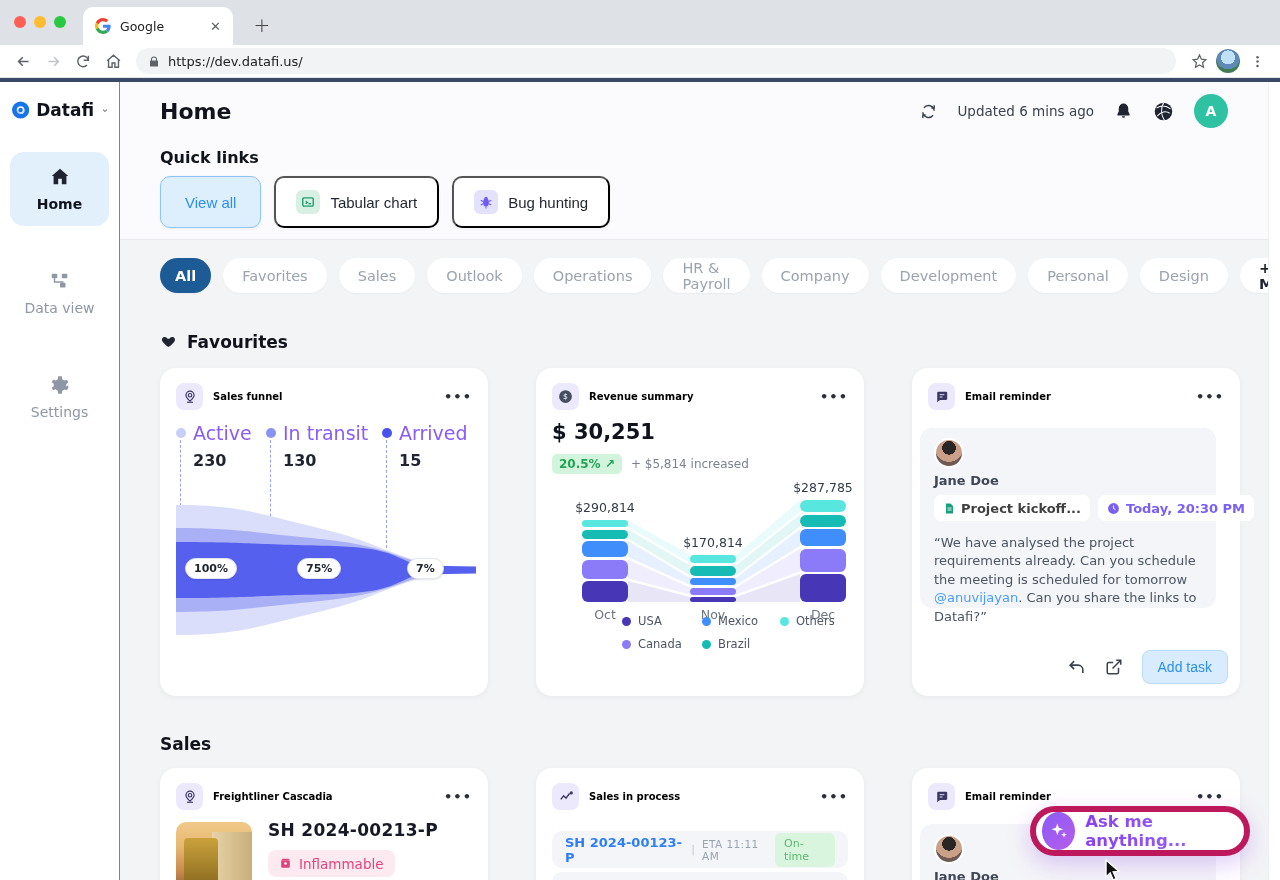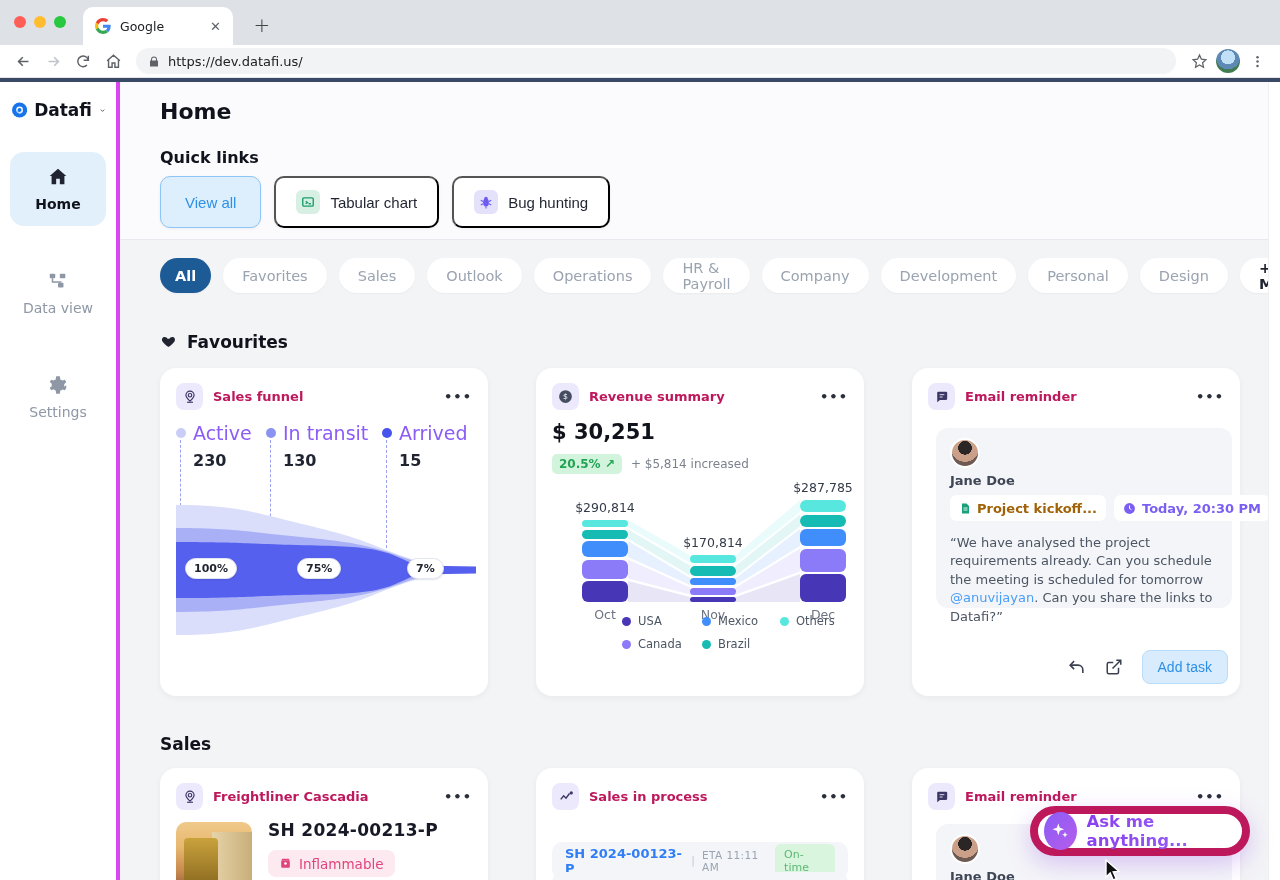--- a/index.html
+++ b/index.html
@@ -21,21 +21,21 @@
   .omnibox { flex:1; height:26px; margin:0 6px; background:#f1f3f4; border-radius:14px; display:flex; align-items:center; padding:0 12px; gap:8px; }
   .url { font-size:13px; color:#202124; }
   .chrome-avatar { width:24px; height:24px; border-radius:50%; background:radial-gradient(circle at 50% 35%,#bfe0f5 0 35%,#5e89b4 36% 60%,#3f7c52 61% 100%); }
   .page-topline { position:absolute; top:78px; left:0; width:1280px; height:4px; background:#3a4a66; }
 
   
   .app { position:absolute; top:82px; left:0; width:1280px; height:798px; background:#f3f4f6; }
   .scroll-strip { position:absolute; top:0; right:0; width:12px; height:798px; background:#fff; border-left:1px solid #eef0f2; }
 
   
-  .sidebar { position:absolute; left:0; top:0; width:120px; height:798px; background:#fff; border-right:4px solid #d946ef; }
+  .sidebar { position:absolute; left:0; top:0; width:120px; height:798px; background:#fff; border-right:1px solid #d946ef; }
   .brand { display:flex; align-items:center; gap:7px; padding:14px 10px 12px 12px; }
   .brand-name { font-size:17px; font-weight:bold; color:#10131c; }
   .nav-item { display:flex; flex-direction:column; align-items:center; gap:8px; margin:0 10px; border-radius:14px; padding:14px 0; }
   .nav-item.active { background:#e1f0fb; margin-top:16px; }
   .nav-item .nv-label { font-size:14px; }
   .nav-item.active .nv-label { color:#10131c; font-weight:bold; }
   .nav-item:not(.active) .nv-label { color:#8e97a5; }
   .nav-item:not(.active) { margin-top:30px; }
 
   
@@ -65,21 +65,21 @@
   .sh-fav { top:250px; }
   .sh-sales { top:652px; }
 
   
   .card { position:absolute; width:328px; background:#fff; border-radius:16px; box-shadow:0 2px 6px rgba(20,30,60,.05); }
   .row1 { top:286px; height:328px; }
   .row2 { top:686px; height:330px; }
   .c1{ left:40px; } .c2{ left:416px; } .c3{ left:792px; }
   .card-head { position:absolute; top:15px; left:16px; right:16px; display:flex; align-items:center; gap:10px; }
   .card-ic { width:27px; height:27px; border-radius:8px; background:#ece9fc; display:flex; align-items:center; justify-content:center; }
-  .card-title { font-size:13px; font-weight:bold; color:#be185d; }
+  .card-title { font-size:10px; font-weight:bold; color:#000000; }
   .dots { margin-left:auto; color:#2a2f3a; font-size:13px; font-weight:bold; letter-spacing:1px; }
 
   
   .fn-col { position:absolute; top:54px; }
   .fn-dotrow { display:flex; align-items:center; gap:7px; }
   .fn-dot { width:10px; height:10px; border-radius:50%; }
   .fn-label { font-size:19px; color:#8b5cf6; }
   .fn-value { margin:7px 0 0 17px; font-size:16px; font-weight:bold; color:#1f2430; }
   .fn-line { position:absolute; width:0; border-left:1.5px dashed #9aa1f0; }
   .fn-svg { position:absolute; left:16px; top:130px; }
@@ -94,50 +94,50 @@
   .rev-ribbons { position:absolute; left:0; top:0; }
   .rev-seg { position:absolute; border-radius:6px; }
   .rev-total { position:absolute; transform:translateX(-50%); font-size:12.5px; color:#343b48; white-space:nowrap; }
   .rev-xlabel { position:absolute; transform:translateX(-50%); font-size:12.5px; color:#6d7482; }
   .rev-legend { position:absolute; left:86px; top:246px; display:grid; grid-template-columns:80px 78px auto; row-gap:9px; }
   .rev-leg-item { display:flex; align-items:center; gap:7px; }
   .rev-leg-dot { width:9px; height:9px; border-radius:50%; }
   .rev-leg-item span:last-child { font-size:11.5px; color:#4b5563; }
 
   
-  .em-panel { position:absolute; left:24px; top:60px; width:296px; height:180px; background:#f4f5f8; border-radius:12px; padding:10px 14px; }
+  .em-panel { position:absolute; left:8px; top:60px; width:296px; height:180px; background:#f4f5f8; border-radius:12px; padding:10px 14px; }
   .em-avatar { width:30px; height:30px; border-radius:50%; background:radial-gradient(circle at 50% 30%,#2a2626 0 30%,#caa088 31% 62%,#6e5a52 63% 100%); border:2px solid #fff; }
   .em-name { margin-top:5px; font-size:13px; font-weight:bold; color:#3f4756; }
   .em-chips { display:flex; gap:8px; margin-top:7px; }
   .em-chip { background:#fff; border-radius:7px; height:26px; display:flex; align-items:center; gap:6px; padding:0 9px; font-size:13px; font-weight:bold; white-space:nowrap; }
-  .em-chip.doc { color:#a16207; }
+  .em-chip.doc { color:#404040; }
   .em-chip.time { color:#7a5ff2; }
   .em-quote { margin-top:13px; font-size:13px; color:#4b5563; line-height:1.42; }
   .em-mention { color:#4a9df8; }
   .em-footer { position:absolute; bottom:12px; right:12px; display:flex; align-items:center; gap:19px; }
   .add-task { background:#d9ecfd; border:1px solid #b9dcf9; color:#2e90e5; font-size:14px; border-radius:8px; padding:8px 15px; }
 
   
   .truck-img { position:absolute; left:16px; top:54px; width:76px; height:70px; border-radius:10px; overflow:hidden;
     background:linear-gradient(180deg,#f0c98a 0%,#e8b870 35%,#c98a4e 70%,#8a5a3a 100%); }
   .truck-cab { position:absolute; left:8px; top:16px; width:34px; height:48px; background:linear-gradient(180deg,#caa23c,#8a6a20); border-radius:4px 4px 0 0; }
   .truck-box { position:absolute; left:36px; top:10px; width:40px; height:58px; background:linear-gradient(90deg,#e6d3a8,#c9ae7a); }
   .fr-ship { position:absolute; left:108px; top:52px; font-size:17px; font-weight:bold; color:#171a26; letter-spacing:.3px; }
   .fr-tag { position:absolute; left:108px; top:82px; background:#fdeaf1; color:#e0447c; border-radius:8px; height:27px; display:flex; align-items:center; gap:7px; padding:0 11px; font-size:13.5px; }
 
   
   .sp-row { position:absolute; left:16px; width:296px; height:37px; background:#f3f5f9; border-radius:10px; display:flex; align-items:center; padding:0 13px; }
-  .sp-row1 { top:74px;align-items:center; } .sp-row2 { top:104px; }
+  .sp-row1 { top:63px;align-items:center; } .sp-row2 { top:104px; }
   .sp-id { color:#2f7ef6; font-size:13px; font-weight:bold; }
   .sp-sep { color:#c3c9d2; margin:0 7px; font-size:11px; }
   .sp-eta { color:#9aa3b2; font-size:10.5px; letter-spacing:.4px; }
   .sp-status { margin-left:auto; background:#d9f5de; color:#5cb874; border-radius:6px; font-size:11px; padding:4px 9px; }
 
   
-  .ai-pill { position:absolute; left:1030px; top:806px; width:220px; height:50px; background:#fff; border:8px solid #be185d; border-radius:27px; display:flex; align-items:center; gap:10px; padding:0 6px; box-shadow:0 8px 24px rgba(140,70,230,.28); }
+  .ai-pill { position:absolute; left:1030px; top:806px; width:220px; height:50px; background:#fff; border:6px solid #be185d; border-radius:27px; display:flex; align-items:center; gap:10px; padding:0 6px; box-shadow:0 8px 24px rgba(140,70,230,.28); }
   .ai-orb { width:38px; height:38px; border-radius:50%; background:linear-gradient(135deg,#8a5cf6,#b75ceb); display:flex; align-items:center; justify-content:center; }
   .ai-label { font-size:16.5px; font-weight:bold; background:linear-gradient(90deg,#8a3ff0,#9a6cf5); -webkit-background-clip:text; background-clip:text; color:transparent; }
   .cursor { position:absolute; left:1102px; top:858px; }
 
   svg { display:block; }
 </style>
 </head>
 <body>
 
 <div class="stage">
@@ -241,20 +241,35 @@
           </svg>
         <span class="nv-label">Settings</span>
       </div>
     </aside>
 
     <div class="main">
       <div class="main-top"></div>
 
       <div class="main-header">
         <span class="page-title">Home</span>
+        <span class="header-right">
+          <svg width="17" height="17" viewBox="0 0 24 24" fill="none" stroke="#3a4150" stroke-width="2">
+              <path d="M20 11a8 8 0 0 0-14.5-4M4 13a8 8 0 0 0 14.5 4"></path>
+              <path d="M20 3v4h-4M4 21v-4h4"></path>
+            </svg>
+          <span class="updated">Updated 6 mins ago</span>
+          <svg width="19" height="19" viewBox="0 0 24 24" fill="#1f2430">
+              <path d="M12 2a6 6 0 0 0-6 6v4l-1.7 3.4c-.3.6.1 1.6.9 1.6h13.6c.8 0 1.2-1 .9-1.6L18 12V8a6 6 0 0 0-6-6zm-2 16a2 2 0 0 0 4 0z"></path>
+            </svg>
+          <svg width="21" height="21" viewBox="0 0 24 24">
+            <circle cx="12" cy="12" r="10" fill="#1f2430"></circle>
+            <path d="M4 8c5-3 11-3 16 1M5 17c4-5 10-6 14-3M12 2c-3 6-3 14 1 20" fill="none" stroke="#fff" stroke-width="1.3"></path>
+          </svg>
+          <span class="top-avatar">A</span>
+        </span>
       </div>
 
       <div class="ql-heading">Quick links</div>
       <div class="ql-row">
         <button class="ql-btn primary">View all</button>
         <button class="ql-btn">
           <span class="ql-ic green">
             <svg width="14" height="14" viewBox="0 0 24 24" fill="none" stroke="#1f9d6e" stroke-width="2.4">
                 <rect x="3" y="5" width="18" height="14" rx="2"></rect>
                 <path d="M8 11l3 2-3 2M13 15h4"></path>

